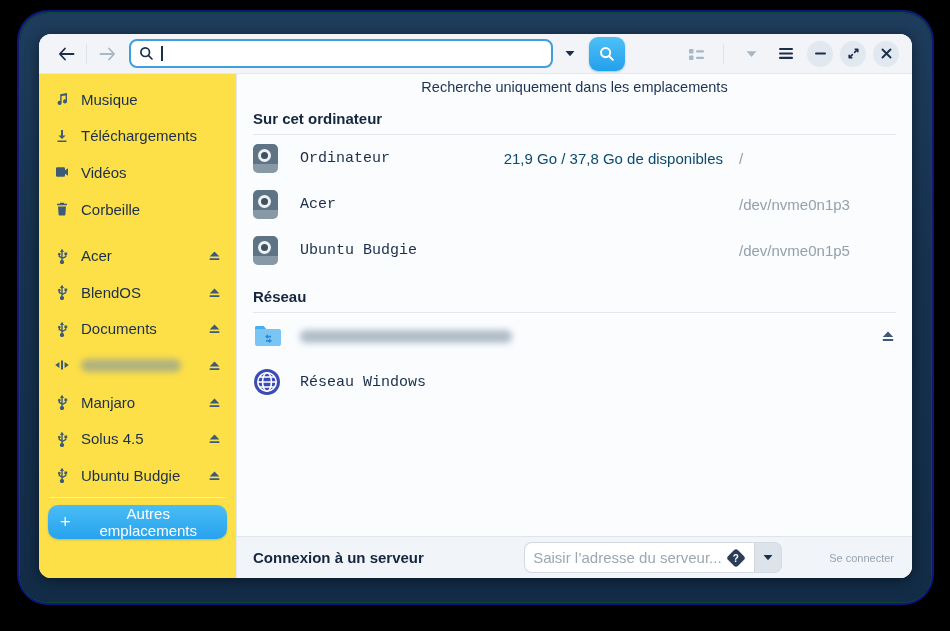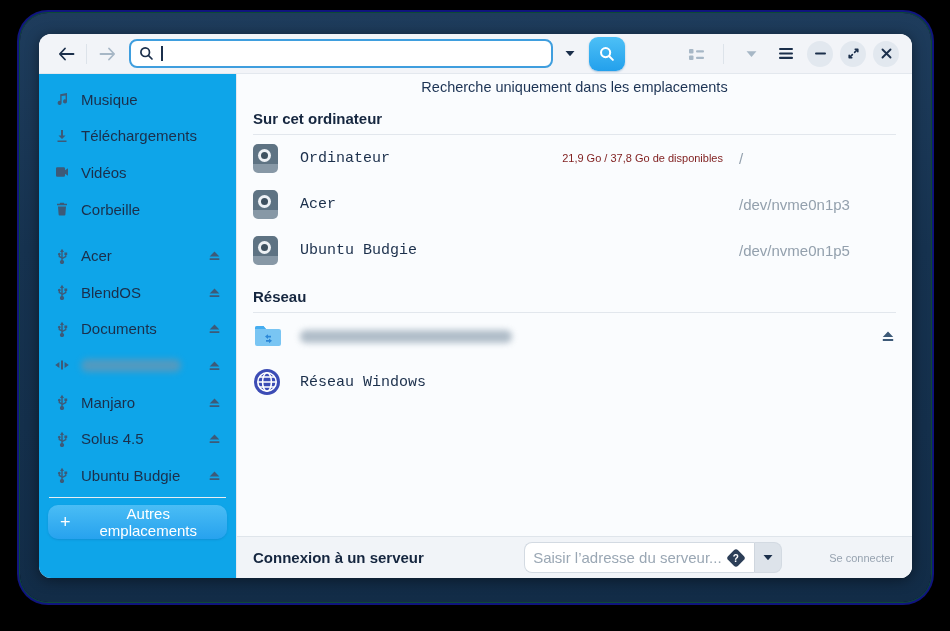--- a/index.html
+++ b/index.html
@@ -38,21 +38,21 @@
                 display:flex; align-items:center; justify-content:center; cursor:pointer; }
 
   svg.ic { display:block; }
   .ink { fill:#1b2f4b; } .ink-st { stroke:#1b2f4b; fill:none; }
   .dim { fill:#a7b7c6; } .dim-st { stroke:#a7b7c6; fill:none; }
   .slate { fill:#3d5a78; }
 
   
   .main { flex:1; display:flex; min-height:0; }
 
-  .sidebar { width:198px; flex:0 0 198px; background:#0ea5e9; border-right:1px solid #e4e9ef;
+  .sidebar { width:198px; flex:0 0 198px; background:#fde047; border-right:1px solid #e4e9ef;
              padding-top:7px; display:flex; flex-direction:column; }
   .side-item { height:36.6px; display:flex; align-items:center; padding:0 14px 0 15px;
                gap:11px; cursor:pointer; }
   .side-item .lbl { font-size:15px; color:#1b2f4b; white-space:nowrap; }
   .eject { margin-left:auto; background:none; border:none; padding:0; cursor:pointer;
            display:flex; }
   .side-gap { height:10px; }
   .side-rule { height:1px; background:#e8edf2; margin:3px 10px; }
   .pill { margin:4px 9px 0 9px; height:34px; border:none; border-radius:10px;
           background:linear-gradient(180deg,#4abdf5,#27a2ee); color:#fff;
@@ -61,21 +61,21 @@
   .pill .plus { font-size:18px; font-weight:400; line-height:1; }
 
   .content { flex:1; display:flex; flex-direction:column; background:#fafcfe; min-width:0; }
   .scroll { flex:1; padding:0 16px; overflow:hidden; }
   .hint { text-align:center; font-size:14.5px; color:#1c3354; margin-top:5px; }
   .sec-title { font-size:15px; font-weight:bold; color:#15263f; margin-top:15px; }
   .rule { height:1px; background:#e2e7ed; margin-top:7px; }
   .row { height:46px; display:flex; align-items:center; cursor:pointer; }
   .row .icon-cell { width:47px; flex:0 0 47px; display:flex; align-items:center; }
   .row .name { font-size:15px; color:#1b2f4b;font-family:Liberation Mono, monospace; }
-  .cell-detail { margin-left:auto; padding-right:16px; font-size:11px; color:#7f1d1d; }
+  .cell-detail { margin-left:auto; padding-right:16px; font-size:15px; color:#0c4a6e; }
   .cell-path { width:157px; flex:0 0 157px; font-size:15px; color:#93a0ad; text-align:left; }
   .push { margin-left:auto; }
 
   .drive-icon { width:25px; height:29px; border-radius:5px; position:relative;
     background:linear-gradient(180deg,#5e7383 0%,#5e7383 68%,#8798a6 68%); }
   .drive-icon::before { content:""; position:absolute; left:5px; top:5px; width:13px;
     height:13px; border-radius:50%; background:#edf1f5; }
   .drive-icon::after { content:""; position:absolute; left:8px; top:8px; width:7px;
     height:7px; border-radius:50%; background:#3e5160; }
 

